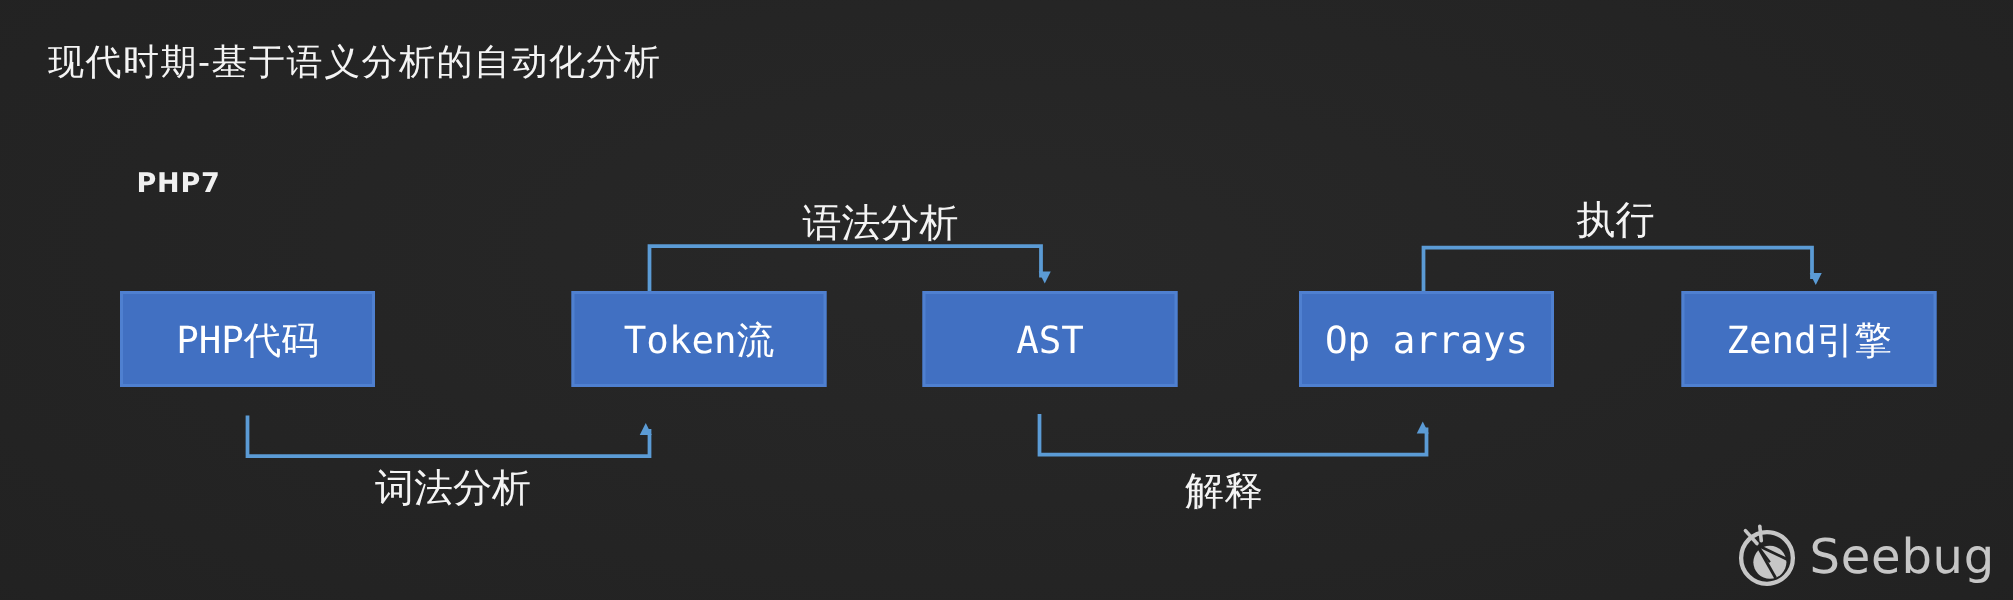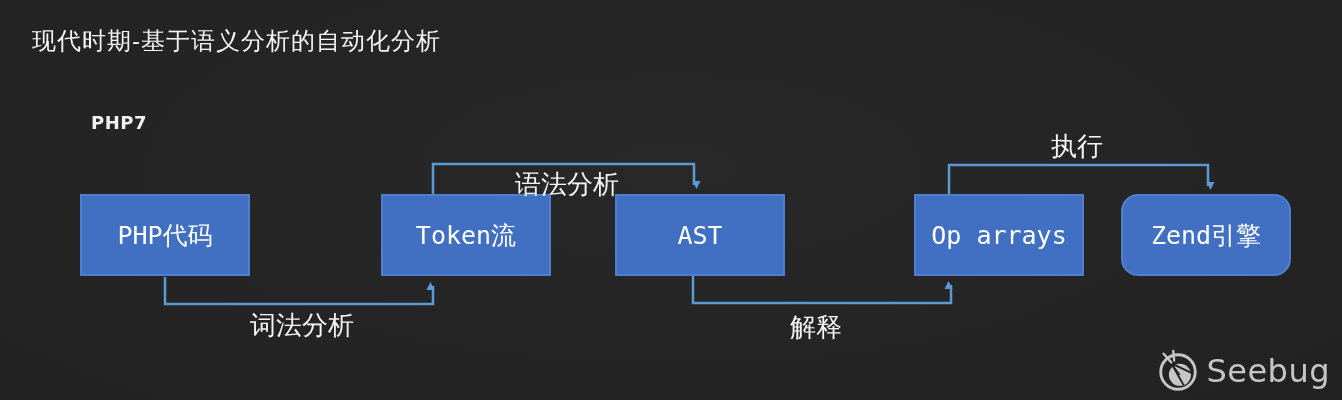--- a/index.html
+++ b/index.html
@@ -28,53 +28,53 @@
     font-family: "DejaVu Sans", "Liberation Sans", sans-serif;
     font-weight: 600;
     font-size: 18px;
     color: #f0f0f0;
     letter-spacing: 0.5px;
   }
   .node {
     position: absolute;
     top: 194px;
     width: 170px;
-    height: 82px;
+    height: 64px;
     background: #4170c2;
     border: 2px solid #4f80d0;
     box-sizing: border-box;
     display: flex;
     align-items: center;
     justify-content: center;
     color: #ffffff;
     font-family: "DejaVu Sans Mono", "Liberation Mono", monospace;
     font-size: 25px;
     white-space: nowrap;
   }
   .node-1 { left: 80px; }
   .node-2 { left: 348px; margin-left: 33px; }
   .node-3 { left: 615px; }
-  .node-4 { left: 866px; margin-left: 48px; }
-  .node-5 { left: 1121px; border-radius: 17px; }
+  .node-4 { left: 866px; }
+  .node-5 { left: 1121px; }
   .arrows {
     position: absolute;
     left: 0; top: 0;
     width: 1342px;
     height: 400px;
     pointer-events: none;
   }
   .edge-label {
     position: absolute;
     transform: translateX(-50%);
     font-family: "DejaVu Serif", "Liberation Serif", serif;
     font-size: 26px;
     color: #f4f4f4;
     white-space: nowrap;
   }
-  .edge-label-syntax    { left: 567px;  top: 131px; margin-top: 36px; }
+  .edge-label-syntax    { left: 587px;  top: 131px; }
   .edge-label-execute   { left: 1077px; top: 129px; }
   .edge-label-lexical   { left: 302px;  top: 308px; }
   .edge-label-interpret { left: 816px;  top: 310px; }
   .logo {
     position: absolute;
     right: 12px;
     bottom: 6px;
     display: flex;
     align-items: center;
     gap: 5px;

